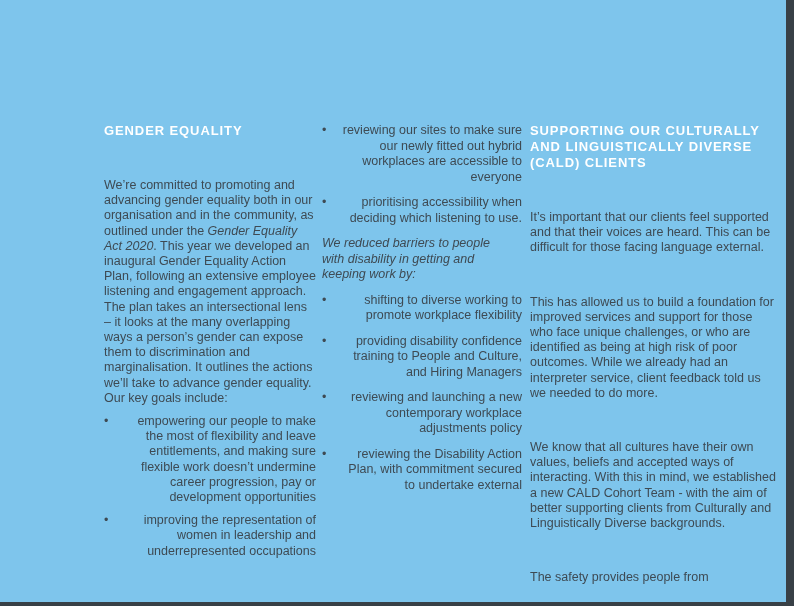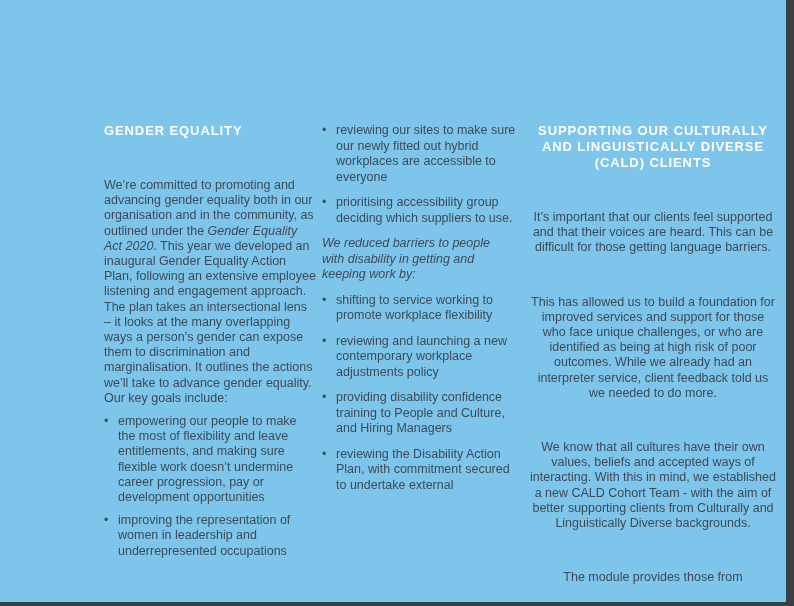--- a/index.html
+++ b/index.html
@@ -26,35 +26,35 @@
 
     .col {
       position: absolute;
       color: #3E4A53;
       font-size: 12.5px;
       line-height: 15.2px;
       font-weight: 500;
     }
     .col-left  { left: 104px; top: 123px; width: 212px; }
     .col-mid   { left: 322px; top: 123px; width: 200px; }
-    .col-right { left: 530px; top: 123px; width: 246px; text-align: center; }
+    .col-right { left: 530px; top: 123px; width: 246px; }
     .col-mid { line-height: 15.5px; }
 
     h2.section-heading {
       color: #FFFFFF;
       font-size: 13px;
       font-weight: bold;
       letter-spacing: 0.9px;
       line-height: 16px;
       margin-bottom: 8px;
     }
 
     p { margin-bottom: 8px; margin-top: 39px; }
 
-    ul { list-style: none; }
+    ul { list-style: none; text-align: right; }
     li {
       position: relative;
       padding-left: 14px;
       margin-bottom: 8px;
     }
     .col-mid li { margin-bottom: 10px; }
     li::before {
       content: "\2022";
       position: absolute;
       left: 0;
@@ -78,33 +78,33 @@
       <p><span>We’re committed to promoting and advancing gender equality both in our organisation and in the community, as outlined under the </span><em>Gender Equality Act 2020</em><span>. This year we developed an inaugural Gender Equality Action Plan, following an extensive employee listening and engagement approach. The plan takes an intersectional lens – it looks at the many overlapping ways a person’s gender can expose them to discrimination and marginalisation. It outlines the actions we’ll take to advance gender equality. Our key goals include:</span></p>
       <ul>
         <li>empowering our people to make the most of flexibility and leave entitlements, and making sure flexible work doesn’t undermine career progression, pay or development opportunities</li>
         <li>improving the representation of women in leadership and underrepresented occupations</li>
       </ul>
     </div>
 
     <div class="col col-mid">
       <ul>
         <li>reviewing our sites to make sure our newly fitted out hybrid workplaces are accessible to everyone</li>
-        <li>prioritising accessibility group deciding which suppliers to use.</li>
+        <li>prioritising accessibility when deciding which listening to use.</li>
       </ul>
       <p class="italic-lead">We reduced barriers to people with disability in getting and keeping work by:</p>
       <ul>
-        <li>shifting to service working to promote workplace flexibility</li>
+        <li>shifting to diverse working to promote workplace flexibility</li>
+        <li>providing disability confidence training to People and Culture, and Hiring Managers</li>
         <li>reviewing and launching a new contemporary workplace adjustments policy</li>
-        <li>providing disability confidence training to People and Culture, and Hiring Managers</li>
         <li>reviewing the Disability Action Plan, with commitment secured to undertake external</li>
       </ul>
     </div>
 
     <div class="col col-right">
       <h2 class="section-heading">SUPPORTING OUR CULTURALLY AND LINGUISTICALLY DIVERSE (CALD) CLIENTS</h2>
-      <p>It’s important that our clients feel supported and that their voices are heard. This can be difficult for those getting language barriers.</p>
+      <p>It’s important that our clients feel supported and that their voices are heard. This can be difficult for those facing language external.</p>
       <p>This has allowed us to build a foundation for improved services and support for those who face unique challenges, or who are identified as being at high risk of poor outcomes. While we already had an interpreter service, client feedback told us we needed to do more.</p>
       <p>We know that all cultures have their own values, beliefs and accepted ways of interacting. With this in mind, we established a new CALD Cohort Team - with the aim of better supporting clients from Culturally and Linguistically Diverse backgrounds.</p>
-      <p>The module provides those from</p>
+      <p>The safety provides people from</p>
     </div>
 
   </div>
 </div>
 
 </body></html>

